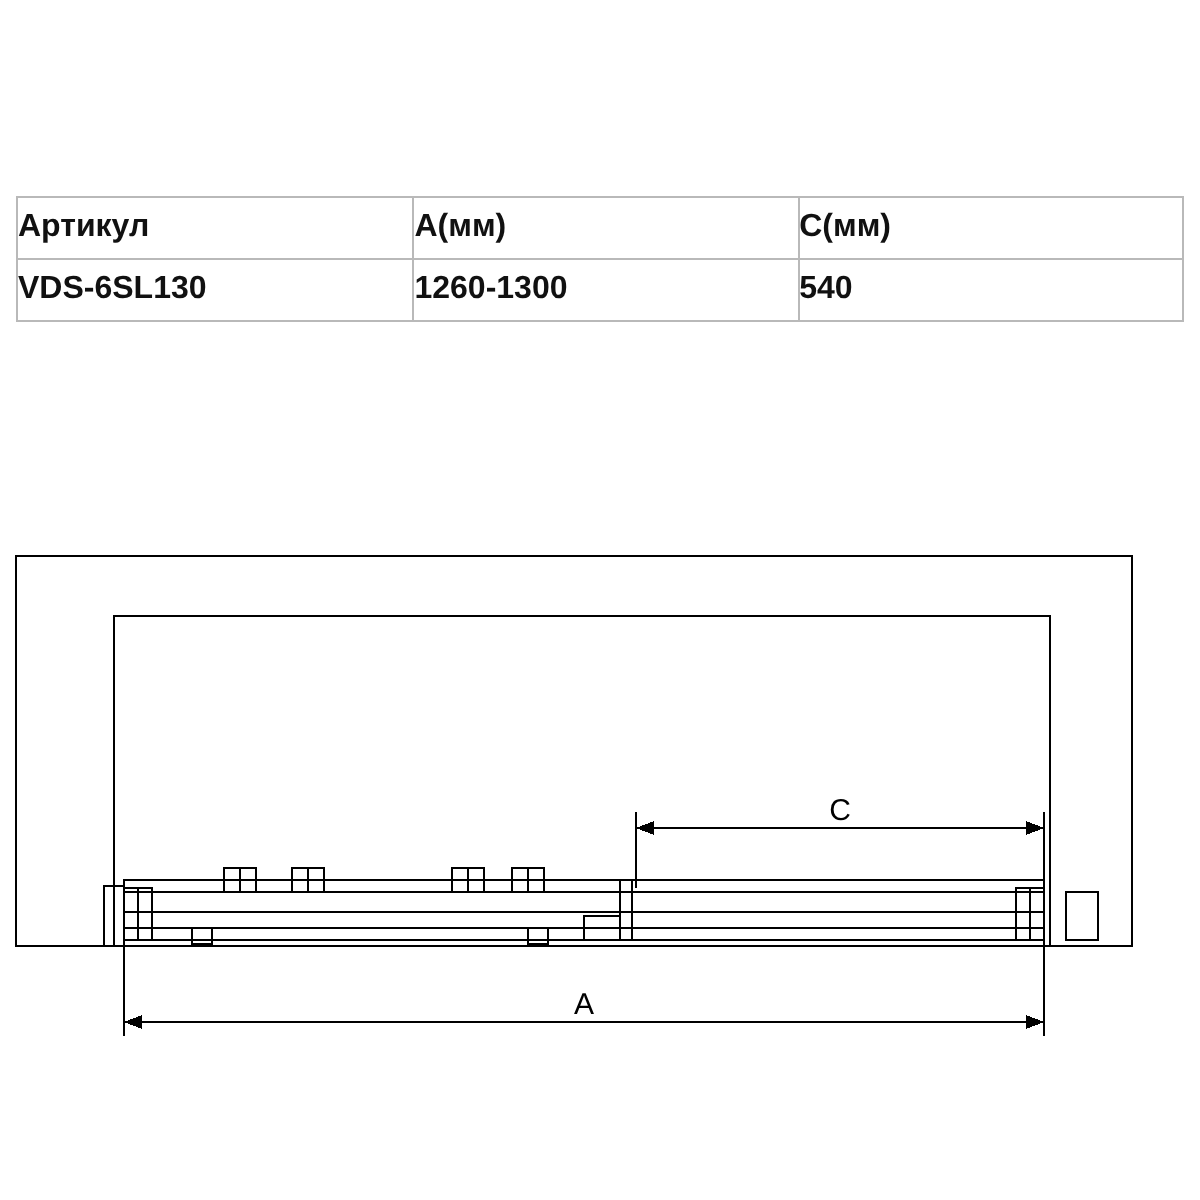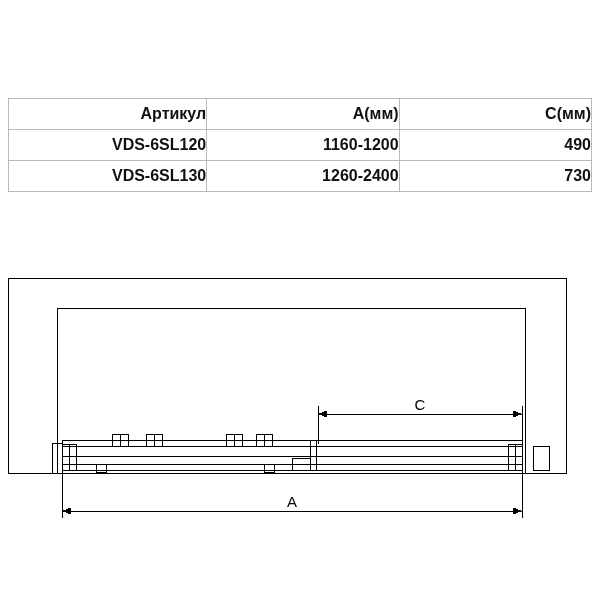--- a/index.html
+++ b/index.html
@@ -24,21 +24,21 @@
     width: 584px;
   }
   table.spec {
     border-collapse: collapse;
     width: 100%;
     table-layout: fixed;
   }
   table.spec td, table.spec th {
     border: 1px solid #b9b9b9;
     height: 30px;
-    text-align: right;
+    text-align: left;
     vertical-align: middle;
     font-size: 16px;
     font-weight: bold;
     color: #111;
     padding: 0;
   }
   table.spec th {
     font-size: 16px;
   }
   table.spec col.c1 { width: 34%; }
@@ -74,28 +74,23 @@
       </colgroup>
     <thead>
       <tr>
         <th>Артикул</th>
         <th>A(мм)</th>
         <th>C(мм)</th>
       </tr>
     </thead>
     <tbody>
       <tr>
-        <td>VDS-6SL120</td>
-        <td>1160-1200</td>
-        <td>490</td>
-      </tr>
-      <tr>
         <td>VDS-6SL130</td>
-        <td>1260-2400</td>
-        <td>730</td>
+        <td>1260-1300</td>
+        <td>540</td>
       </tr>
     </tbody>
   </table>
 </div>
 
 <div class="drawing">
   <svg width="600" height="300" viewBox="0 0 600 300" xmlns="http://www.w3.org/2000/svg">
     <g fill="none" stroke="#000000" stroke-width="1" shape-rendering="crispEdges">
 
       <rect x="8" y="10" width="558" height="195"></rect>

